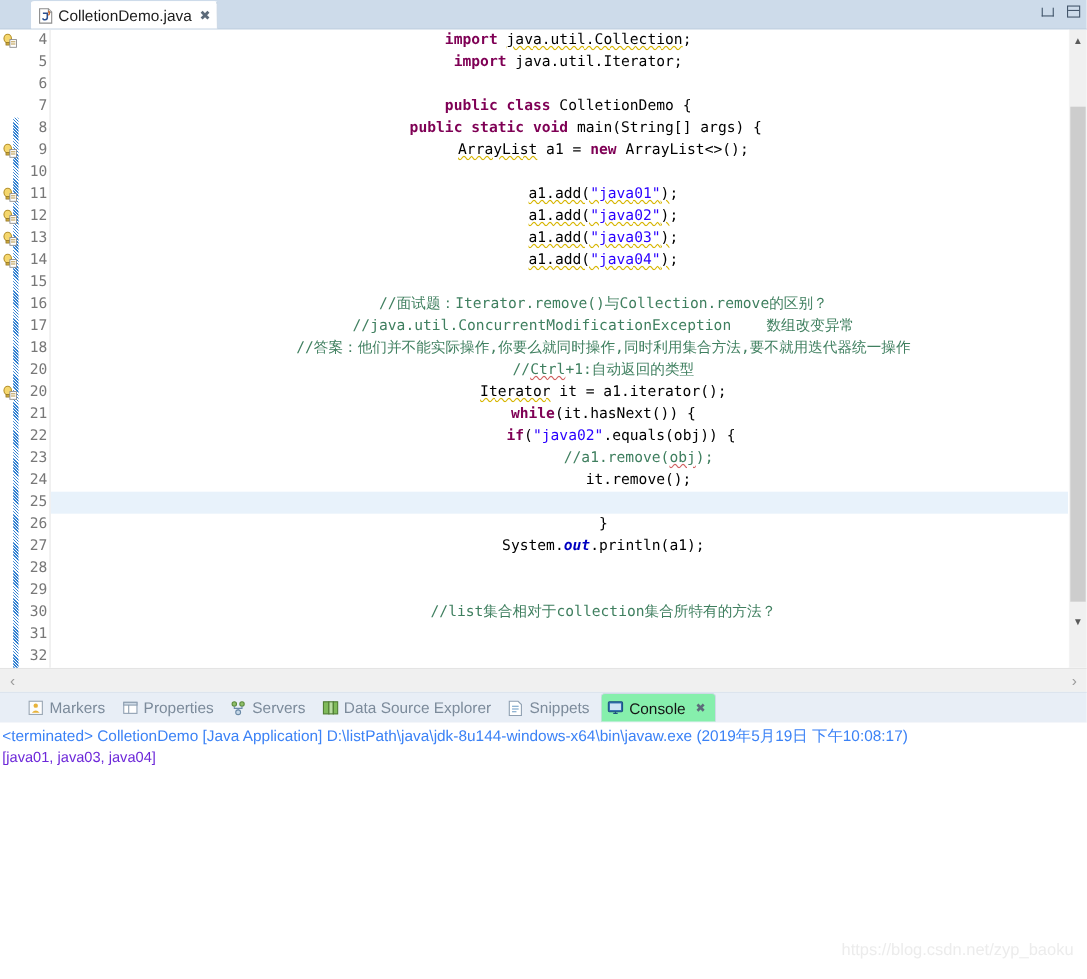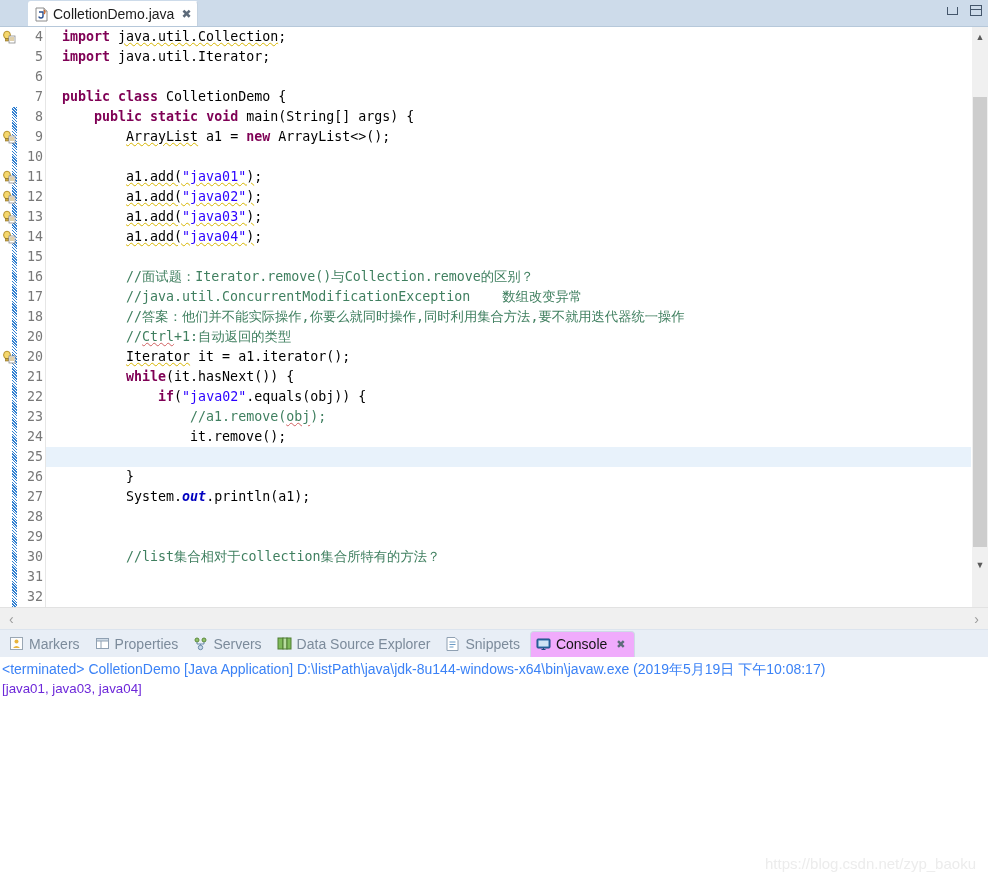--- a/index.html
+++ b/index.html
@@ -115,20 +115,21 @@
     padding-right: 2px;
     box-sizing: border-box;
     position: relative;
   }
   .code-area {
     flex: 1 1 auto;
     position: relative;
     overflow: hidden;
     background: #ffffff;
     border-left: 1px solid #e6e6e6;
+    text-align: center;
   }
   .vscroll {
     width: 16px;
     flex: 0 0 16px;
     background: #f0f0f0;
     border-left: 1px solid #ffffff;
     position: relative;
   }
   .vscroll .arrow {
     position: absolute;
@@ -220,39 +221,39 @@
     box-sizing: border-box;
     color: #9b9b9b;
     font-size: 14px;
   }
 
   
   .viewtabs {
     height: 28px;
     background: #e8eef6;
     display: flex;
-    align-items: center;
-    padding-left: 4px;
+    align-items: flex-start;
+    padding-left: 20px;
     box-sizing: border-box;
     border-top: 1px solid #dce4ee;
     gap: 2px;
   }
   .viewtab {
     display: flex;
     align-items: center;
     gap: 5px;
     padding: 0 8px 0 5px;
     height: 26px;
     box-sizing: border-box;
     font-size: 14px;
     color: #7c8b9b;
     white-space: nowrap;
   }
   .viewtab.active {
-    background: #f0abfc;
+    background: #86efac;
     color: #141414;
     border-top-left-radius: 4px;
     border-top-right-radius: 4px;
     border: 1px solid #cfdae6;
     border-bottom: none;
   }
   .vt-icon { width: 15px; height: 15px; display: inline-block; position: relative; }
   .vt-close { font-size: 11px; color: #5d6b7a; margin-left: 4px; }
 
   

